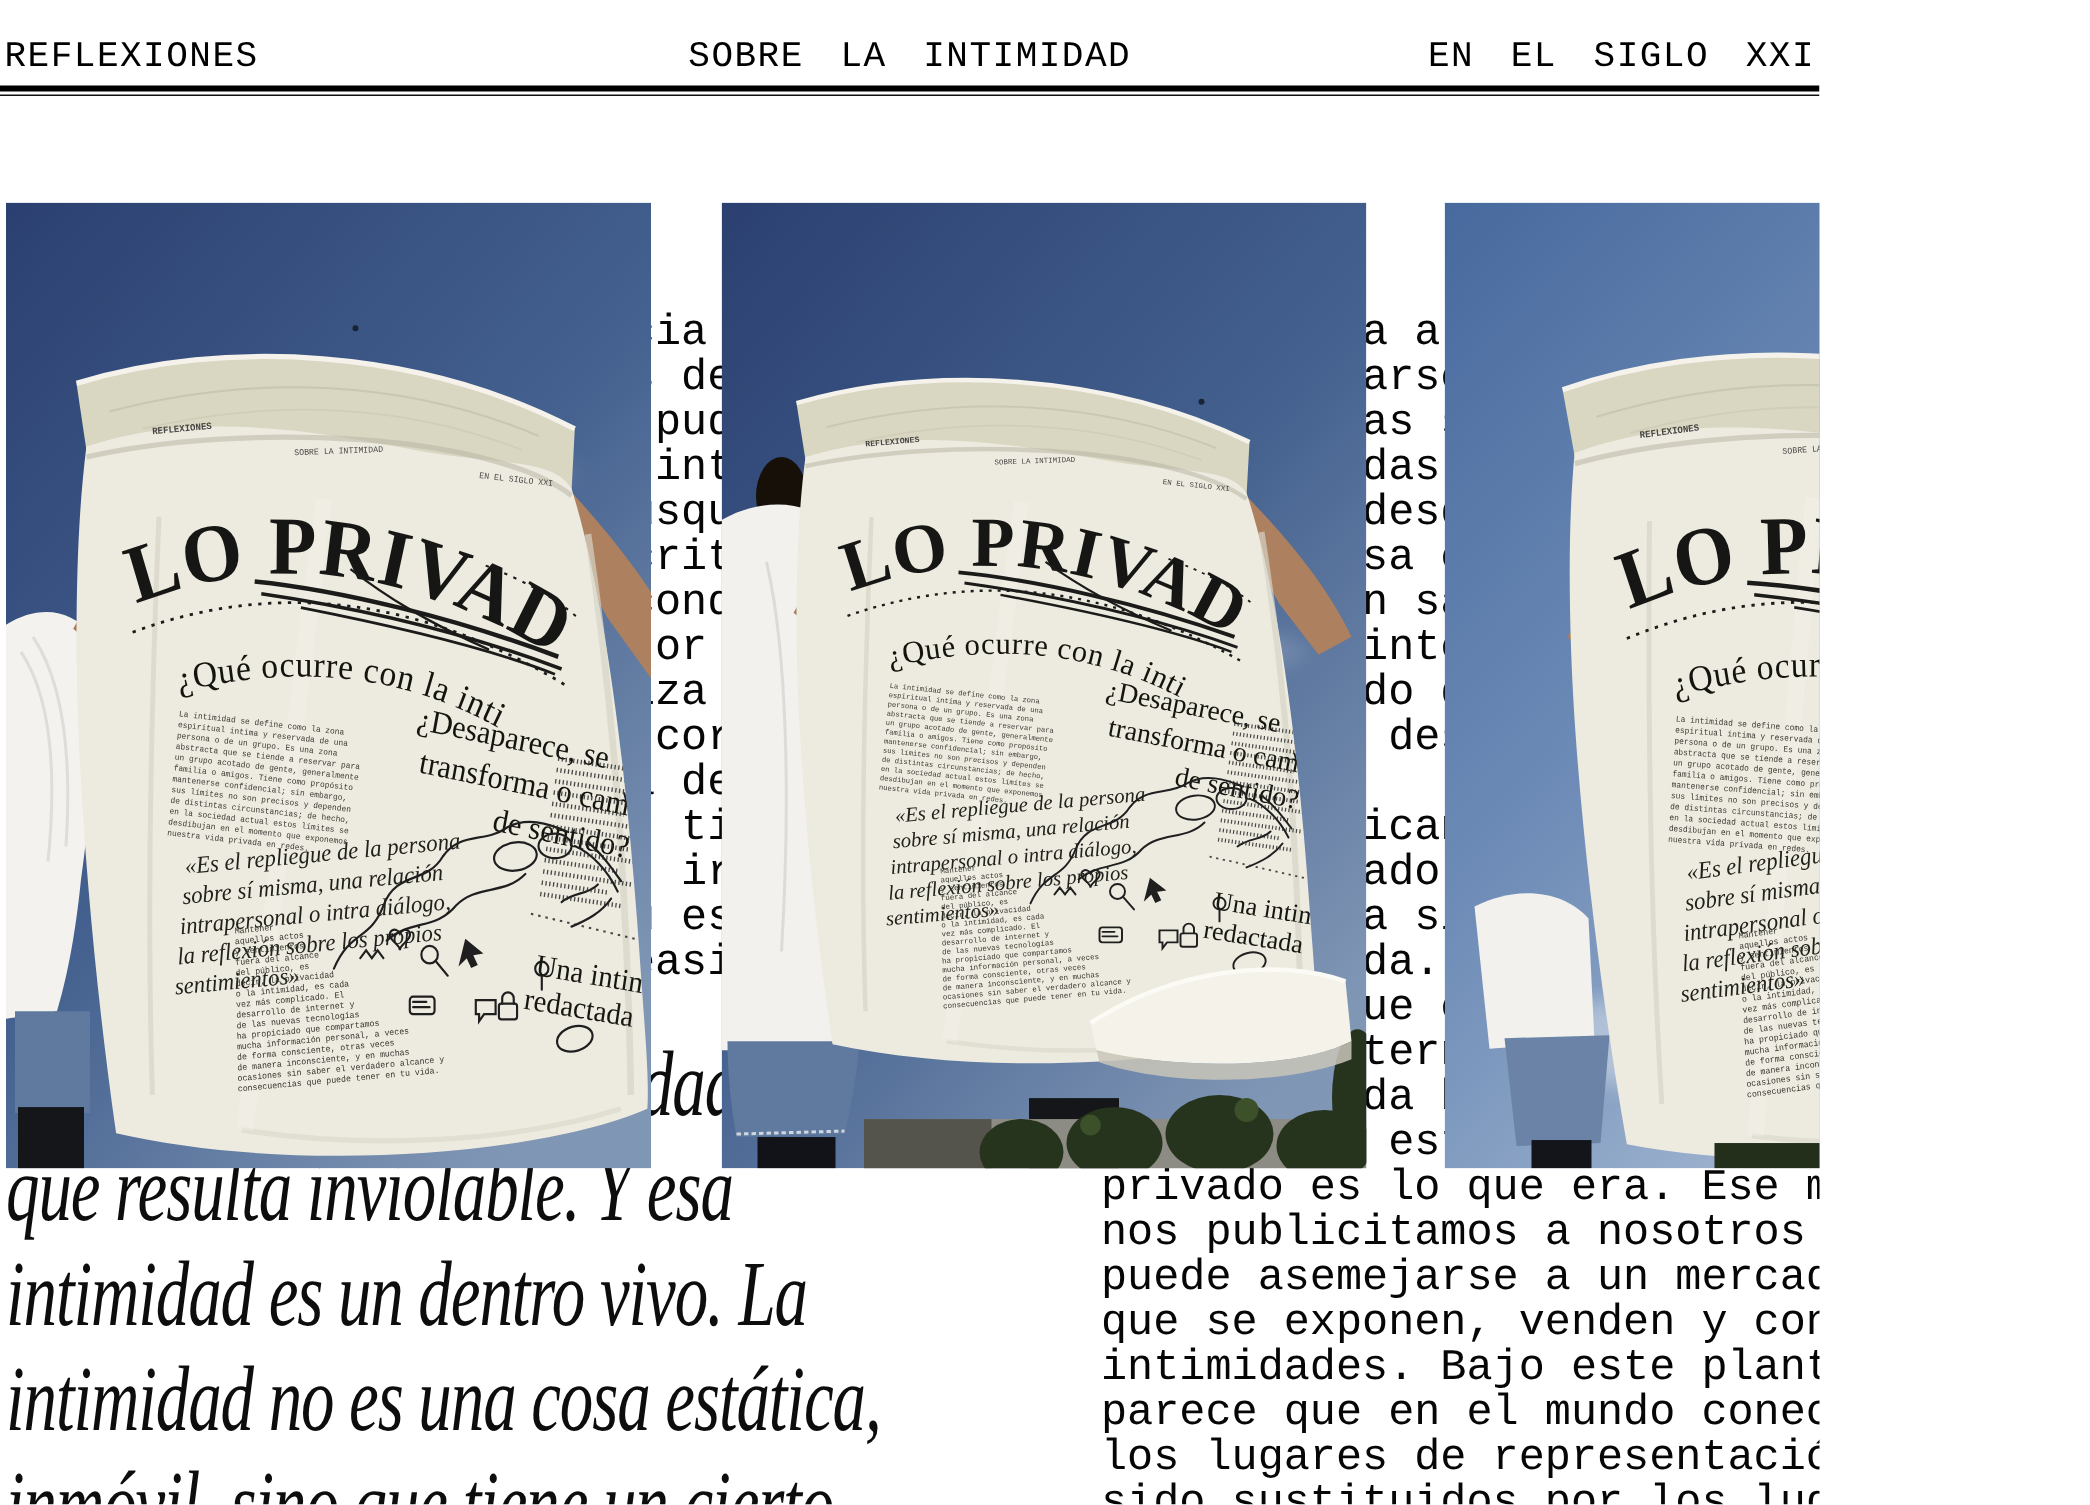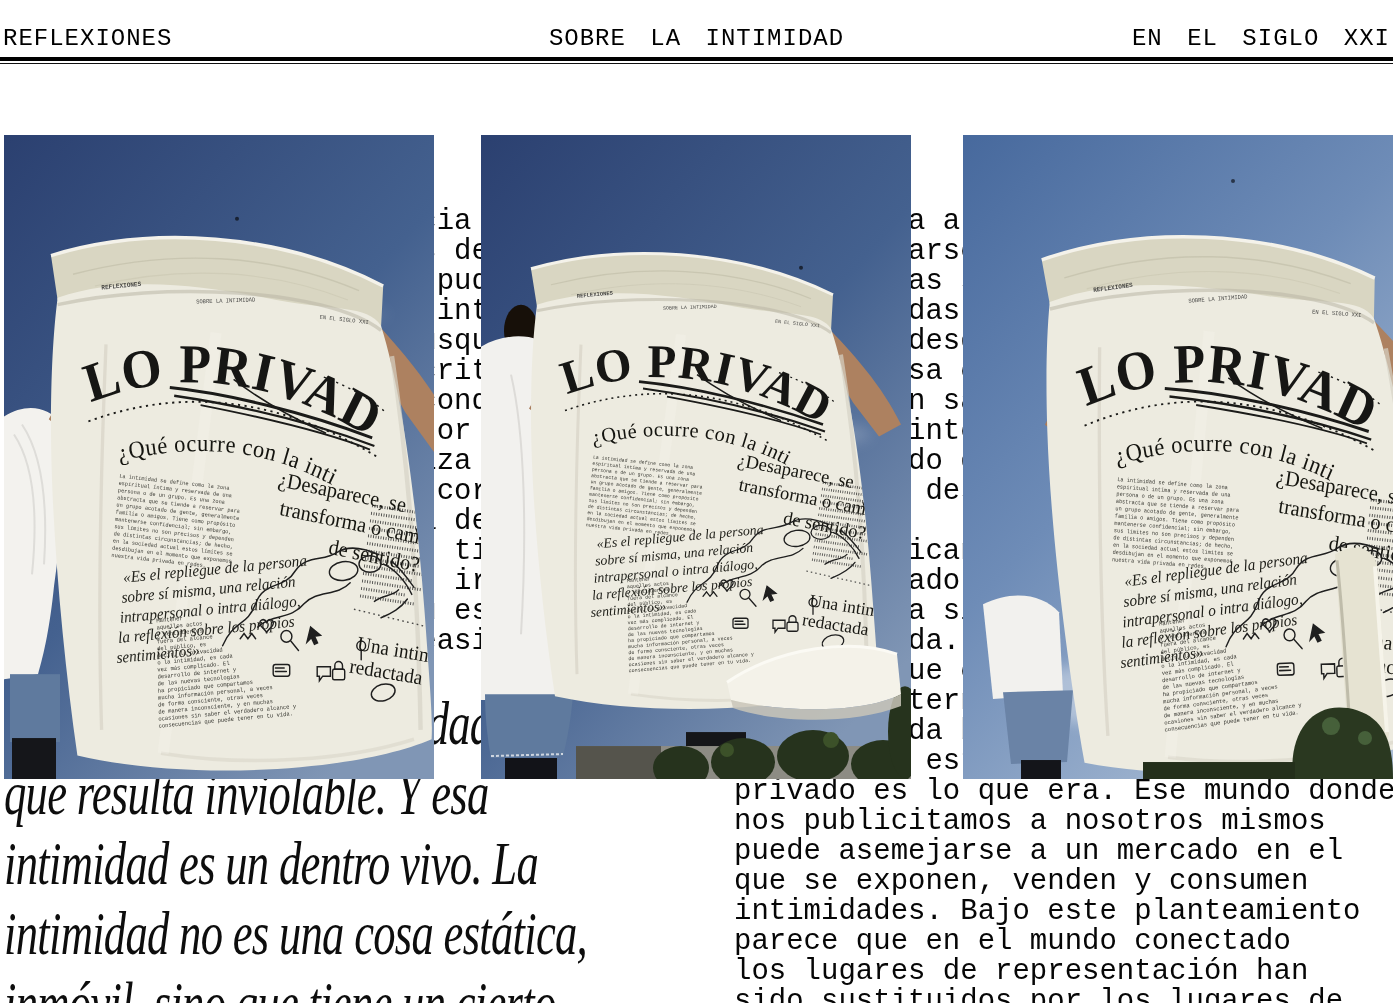--- a/index.html
+++ b/index.html
@@ -1,16 +1,16 @@
 <!DOCTYPE html>
 <html><head>
 <meta charset="utf-8">
 <style>
   html,body{margin:0;padding:0;background:#fff;}
-  .page{position:relative;width:1393px;height:1003px;overflow:hidden;background:#fff;
+  .page{position:relative;width:1213px;height:1003px;overflow:hidden;background:#fff;
         font-family:"Liberation Sans",sans-serif;}
   
   .masthead{position:absolute;top:26px;left:0;right:0;height:30px;
             font-family:"Liberation Mono",monospace;font-size:24px;line-height:26px;
             color:#000;letter-spacing:1px;word-spacing:9px;white-space:nowrap;}
   .masthead .h-left{position:absolute;left:3px;top:0;}
   .masthead .h-center{position:absolute;left:50%;top:0;transform:translateX(-50%);}
   .masthead .h-right{position:absolute;right:3px;top:0;}
   .rule-a{position:absolute;top:57px;left:0;right:0;height:4px;background:#000;}
   .rule-b{position:absolute;top:63px;left:0;right:0;height:1px;background:#111;}

